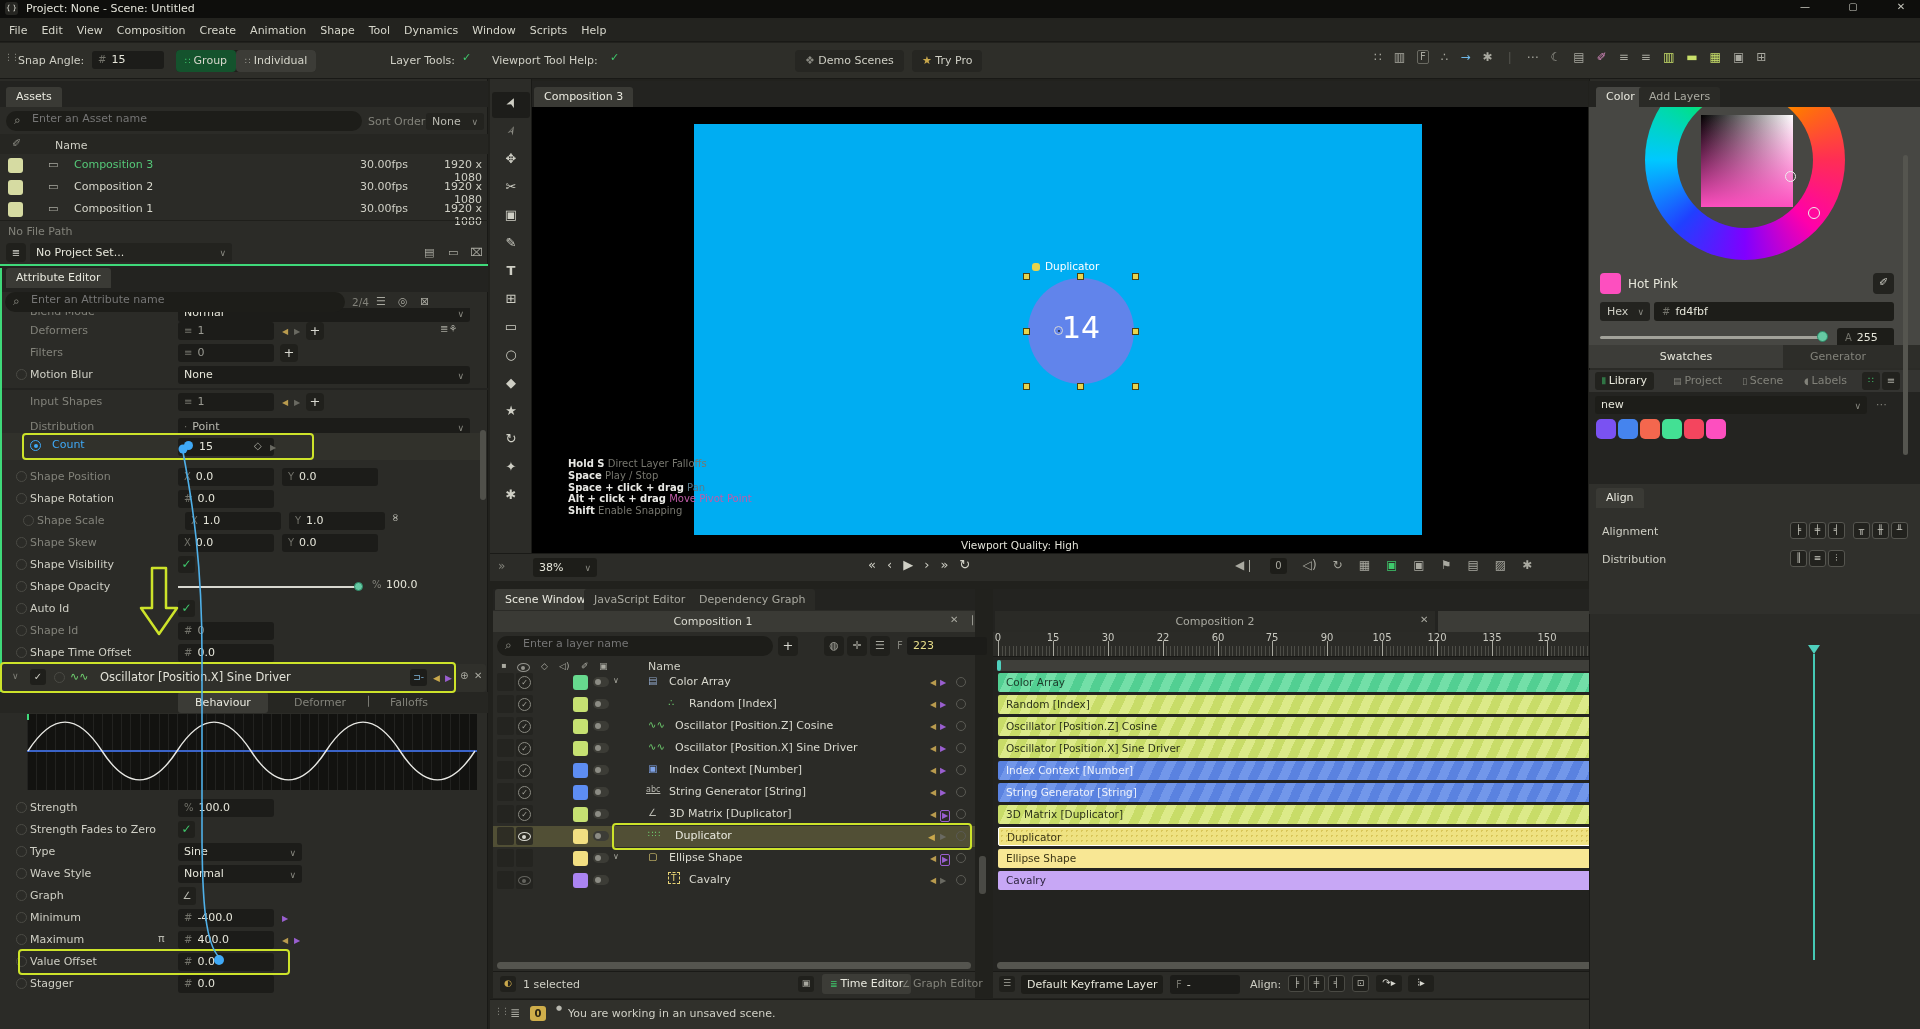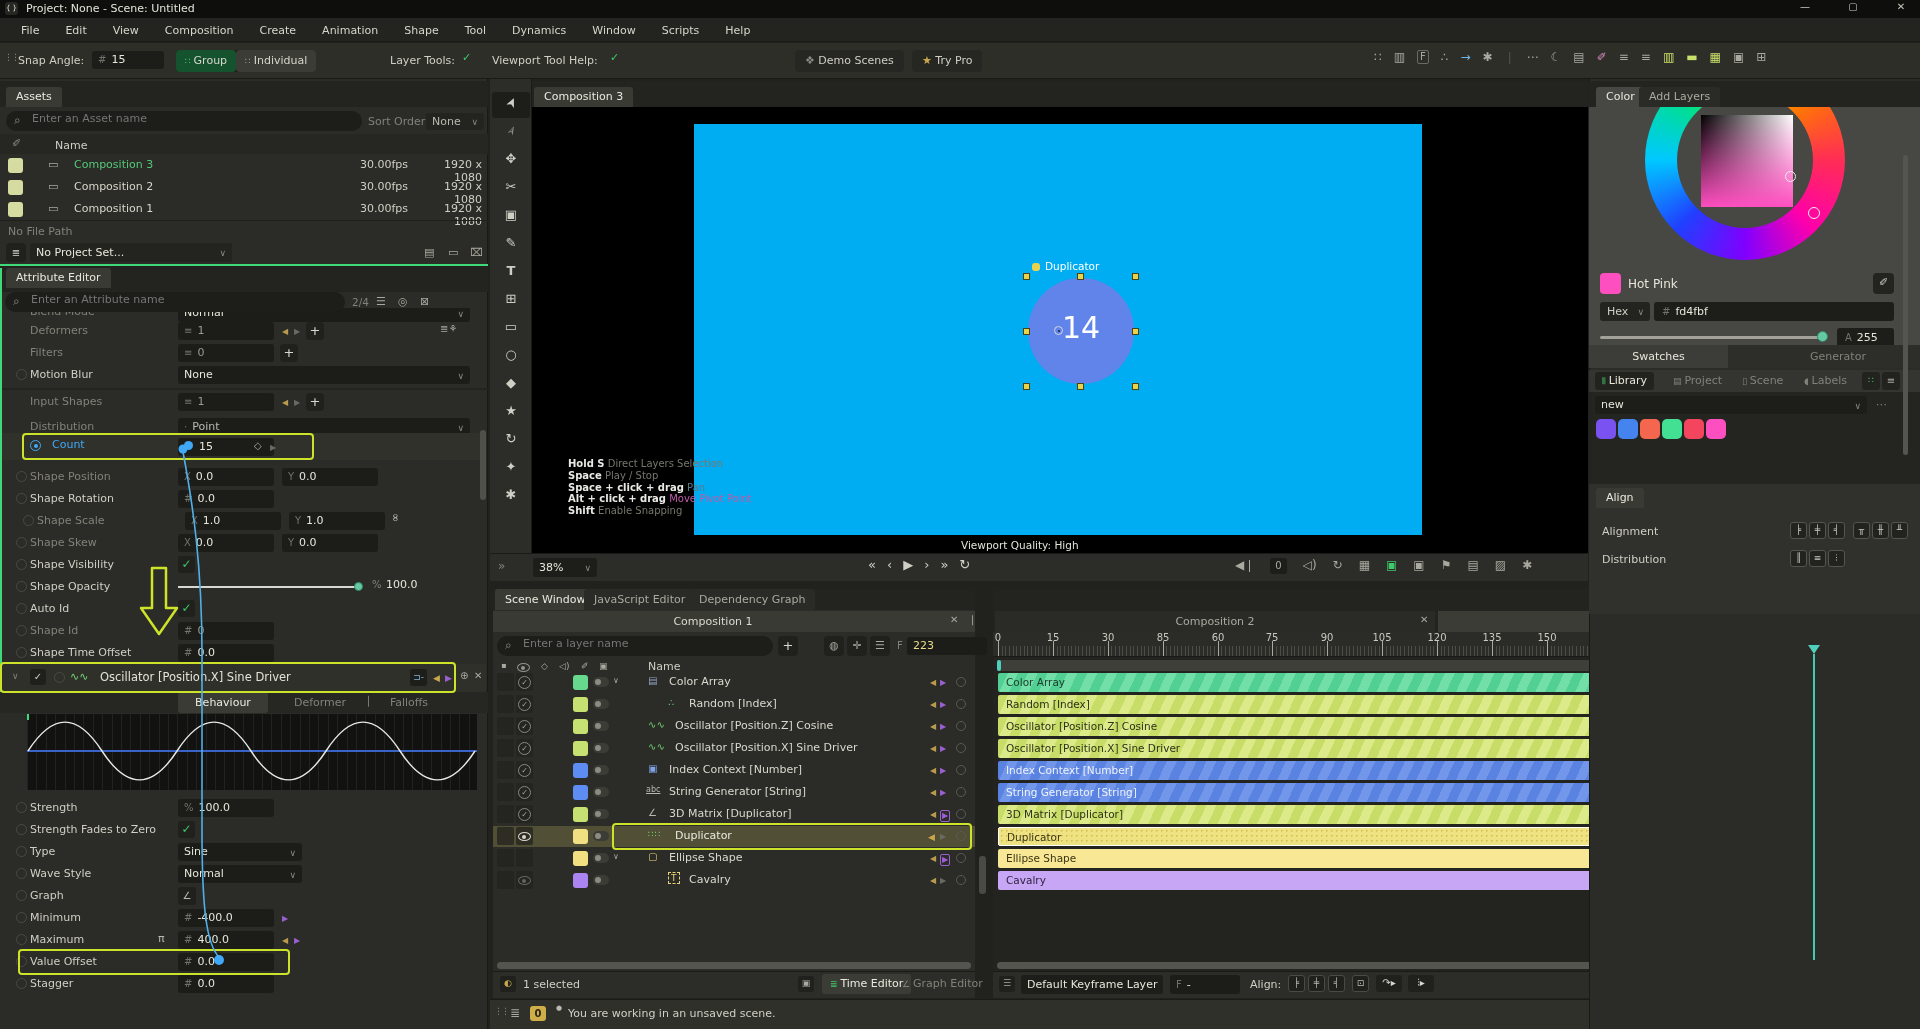--- a/index.html
+++ b/index.html
@@ -40,21 +40,21 @@
 <div id="root">
 
   <div class="ab" style="left:0;top:0;width:1920px;height:18px;background:#0e0e0c"></div>
   <div class="ab" style="left:5px;top:2px;width:13px;height:13px;background:#262622;border-radius:3px;color:#e8e8e0;font-size:7px;text-align:center;line-height:13px">{ }</div>
   <div class="ab" style="left:26px;top:2px;font-size:11px;color:#e4e4da">Project: None - Scene: Untitled</div>
   <div class="ab" style="left:1790px;top:1px;width:30px;text-align:center;color:#c9c9c0;font-size:10px">—</div>
   <div class="ab" style="left:1838px;top:1px;width:30px;text-align:center;color:#c9c9c0;font-size:10px">▢</div>
   <div class="ab" style="left:1886px;top:1px;width:30px;text-align:center;color:#c9c9c0;font-size:10px">✕</div>
 
   <div class="ab" style="left:0;top:18px;width:1920px;height:24px;background:#23231f;border-bottom:1px solid #19191六;border-bottom:1px solid #191916"></div>
-  <div class="ab" style="left:16px;top:21px;display:flex;gap:16px">
+  <div class="ab" style="left:4px;top:21px;display:flex;gap:4px">
     <span class="seg" style="padding:0 5px">File</span>
     <span class="seg" style="padding:0 5px">Edit</span>
     <span class="seg" style="padding:0 5px">View</span>
     <span class="seg" style="padding:0 5px">Composition</span>
     <span class="seg" style="padding:0 5px">Create</span>
     <span class="seg" style="padding:0 5px">Animation</span>
     <span class="seg" style="padding:0 5px">Shape</span>
     <span class="seg" style="padding:0 5px">Tool</span>
     <span class="seg" style="padding:0 5px">Dynamics</span>
     <span class="seg" style="padding:0 5px">Window</span>
@@ -385,21 +385,21 @@
     <span class="hnd" style="left:491px;top:166px"></span>
     <span class="hnd" style="left:545px;top:166px"></span>
     <span class="hnd" style="left:600px;top:166px"></span>
     <span class="hnd" style="left:491px;top:221px"></span>
     <span class="hnd" style="left:600px;top:221px"></span>
     <span class="hnd" style="left:491px;top:276px"></span>
     <span class="hnd" style="left:545px;top:276px"></span>
     <span class="hnd" style="left:600px;top:276px"></span>
 
     <div class="ab" style="left:36px;top:351px;font-size:10px;line-height:11.8px">
-      <div><b style="color:#e8e8e4">Hold S</b> <span style="color:#77776f">Direct Layers Selection</span></div>
+      <div><b style="color:#e8e8e4">Hold S</b> <span style="color:#77776f">Direct Layer Falloffs</span></div>
       <div><b style="color:#e8e8e4">Space</b> <span style="color:#77776f">Play / Stop</span></div>
       <div><b style="color:#e8e8e4">Space + click + drag</b> <span style="color:#5a7a8a">Pan</span></div>
       <div><b style="color:#e8e8e4">Alt + click + drag</b> <span style="color:#c05ca8">Move Pivot Point</span></div>
       <div><b style="color:#e8e8e4">Shift</b> <span style="color:#77776f">Enable Snapping</span></div>
     </div>
     <div class="ab" style="left:429px;top:432px;color:#e2e2d8;font-size:10.5px">Viewport Quality: High</div>
   </div>
 
   <div class="ab" style="left:490px;top:553px;width:1098px;height:28px;background:#2c2c28;border-top:1px solid #1a1a17"></div>
   <span class="ab dim" style="left:498px;top:559px;font-size:12px">»</span>
@@ -596,21 +596,21 @@
   <span class="ico" style="left:1420px;top:614px;font-size:10px">✕</span>
   <div class="ab" style="left:1438px;top:611px;width:478px;height:21px;background:#3c3c37;text-align:center;line-height:21px;color:#e9e9df">Composition 3</div>
   <span class="ico" style="left:1898px;top:614px;font-size:10px">✕</span>
 
   <div class="ab" style="left:993px;top:632px;width:927px;height:25px;background:#2b2b27;border-bottom:1px solid #1a1a17">
     <div class="ab" style="left:5px;top:14px;width:919px;height:10px;background:repeating-linear-gradient(90deg,#77776f 0,#77776f 1px,transparent 1px,transparent 3.659px);opacity:.45"></div>
     <div class="ab" style="left:5px;top:9px;width:919px;height:15px;background:repeating-linear-gradient(90deg,#a9a9a0 0,#a9a9a0 1px,transparent 1px,transparent 54.88px)"></div>
     <span class="rlabel" style="left:-8px;top:0">0</span>
     <span class="rlabel" style="left:47px;top:0">15</span>
     <span class="rlabel" style="left:102px;top:0">30</span>
-    <span class="rlabel" style="left:157px;top:0">85</span>
+    <span class="rlabel" style="left:157px;top:0">22</span>
     <span class="rlabel" style="left:212px;top:0">60</span>
     <span class="rlabel" style="left:266px;top:0">75</span>
     <span class="rlabel" style="left:321px;top:0">90</span>
     <span class="rlabel" style="left:376px;top:0">105</span>
     <span class="rlabel" style="left:431px;top:0">120</span>
     <span class="rlabel" style="left:486px;top:0">135</span>
     <span class="rlabel" style="left:541px;top:0">150</span>
     <span class="rlabel" style="left:596px;top:0">165</span>
     <span class="rlabel" style="left:650px;top:0">180</span>
     <span class="rlabel" style="left:705px;top:0">195</span>
@@ -686,21 +686,21 @@
 
     <div class="ab" style="left:11px;top:195px;width:50px;height:19px;background:#23231f;border-radius:3px;line-height:19px;padding-left:7px;color:#cfcfc5"><span>Hex</span><span class="chev">∨</span></div>
     <div class="ab" style="left:65px;top:195px;width:240px;height:19px;background:#1d1d19;border-radius:3px;line-height:19px;padding-left:8px"><span class="pfx">#</span><span style="color:#e6e6da">fd4fbf</span></div>
 
     <div class="ab" style="left:11px;top:229px;width:226px;height:2.5px;background:#a2a29a;border-radius:2px"></div>
     <span class="ab" style="left:228px;top:224px;width:11px;height:11px;background:#66c9a3;border:1.5px solid #2e8a68;border-radius:50%"></span>
     <div class="ab" style="left:248px;top:221px;width:57px;height:19px;background:#1d1d19;border-radius:3px;line-height:19px;padding-left:8px;text-align:left"><span class="pfx">A</span><span style="color:#e6e6da">255</span></div>
   </div>
 
   <div class="ab" style="left:1589px;top:345px;width:331px;height:23px;background:#2d2d29"></div>
-  <div class="ab" style="left:1589px;top:345px;width:139px;height:23px;background:#3c3c38;text-align:center;line-height:23px;color:#e6e6da">Swatches</div>
+  <div class="ab" style="left:1589px;top:345px;width:194px;height:23px;background:#3c3c38;text-align:center;line-height:23px;color:#e6e6da">Swatches</div>
   <div class="ab dim" style="left:1756px;top:345px;width:164px;height:23px;text-align:center;line-height:23px">Generator</div>
 
   <div class="ab" style="left:1589px;top:370px;width:331px;height:22px;background:#343431"></div>
   <div class="ab" style="left:1595px;top:372px;height:18px;line-height:18px;background:#22221e;border-radius:3px;padding:0 7px;color:#e6e6da"><span style="color:#3fc96c;font-size:9px">⫴ </span><span>Library</span></div>
   <div class="ab dim" style="left:1669px;top:372px;height:18px;line-height:18px;padding:0 4px"><span style="font-size:9px">▤ </span><span>Project</span></div>
   <div class="ab dim" style="left:1738px;top:372px;height:18px;line-height:18px;padding:0 4px"><span style="font-size:9px">▯ </span><span>Scene</span></div>
   <div class="ab dim" style="left:1800px;top:372px;height:18px;line-height:18px;padding:0 4px"><span style="font-size:9px">◖ </span><span>Labels</span></div>
   <span class="ab" style="left:1862px;top:372px;width:18px;height:18px;background:#22221e;border-radius:3px;color:#3fc96c;text-align:center;line-height:17px;font-size:9px">∷</span>
   <span class="ab" style="left:1882px;top:372px;width:18px;height:18px;background:#22221e;border-radius:3px;color:#a9a9a0;text-align:center;line-height:17px;font-size:10px">≡</span>
 

